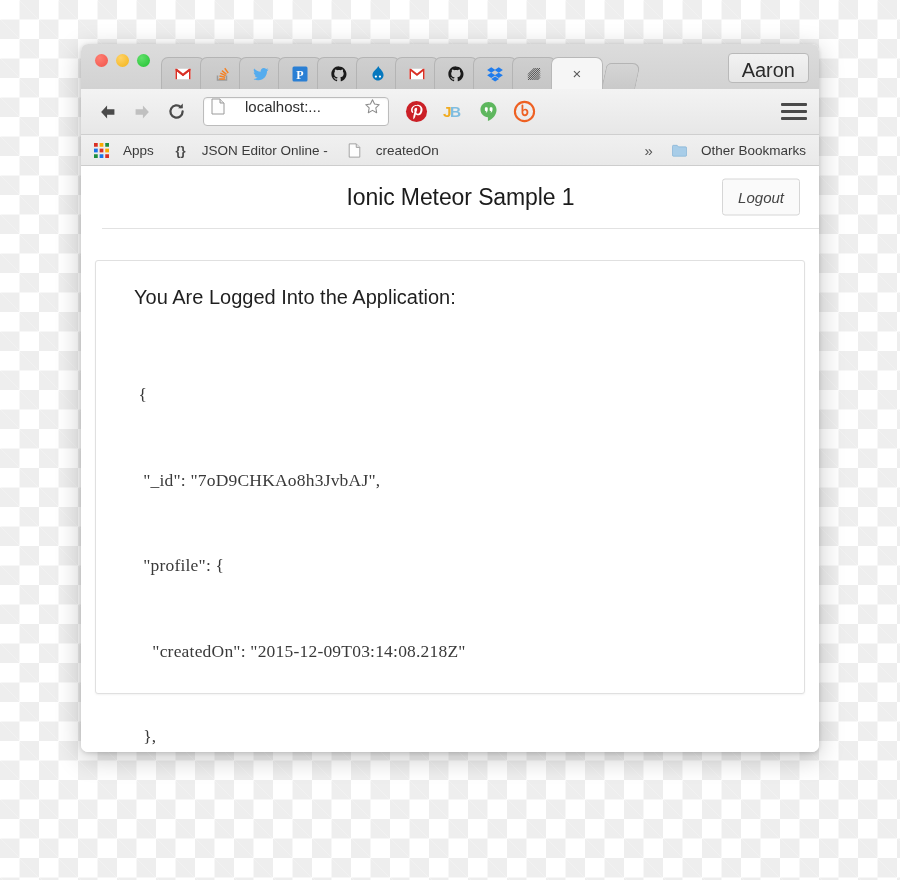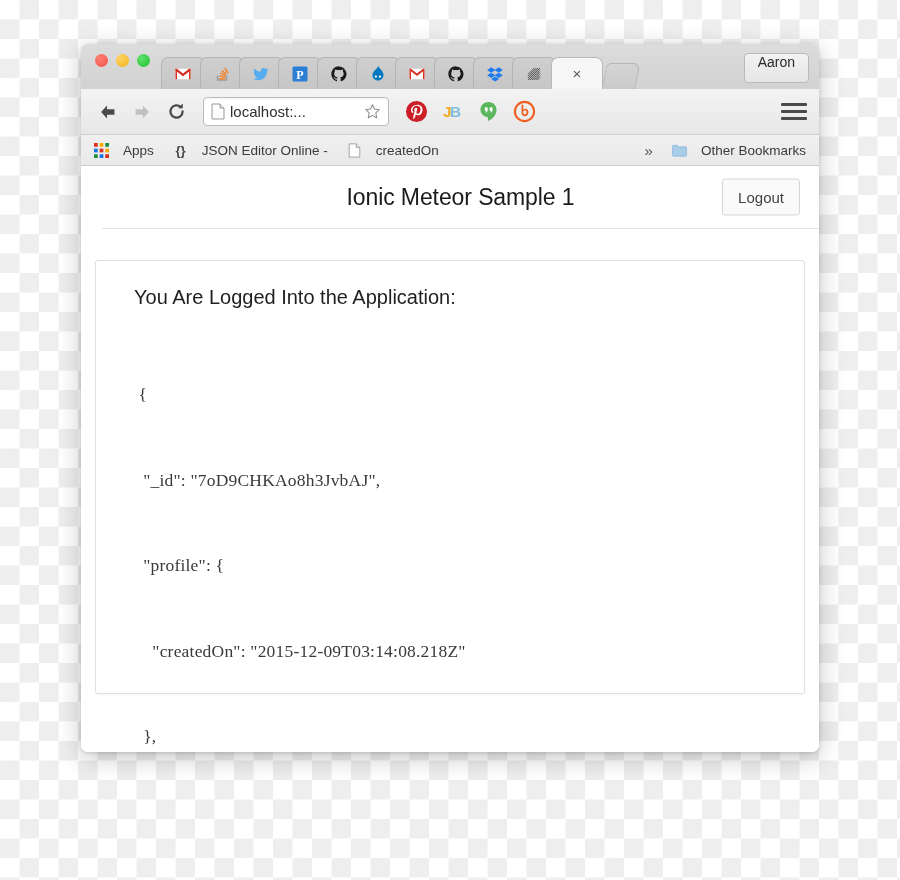--- a/index.html
+++ b/index.html
@@ -97,22 +97,22 @@
     font-size: 15px; color: #5a5a5a;
     font-family: "Liberation Sans", sans-serif;
     line-height: 1;
   }
 
   .profile-button {
     position: absolute;
     right: 10px; bottom: 6px;
     height: 30px;
     padding: 0 13px;
-    display: flex; align-items: flex-start;
-    font-size: 14px;
+    display: flex; align-items: flex-end;
+    font-size: 20px;
     color: #2b2b2b;
     background: linear-gradient(to bottom, #f2f2f2, #e6e6e6);
     border: 1px solid #b9b9b9;
     border-radius: 4px;
   }
 
   
   .toolbar {
     height: 46px;
     background: linear-gradient(to bottom, #f3f3f3, #e7e7e7);
@@ -129,23 +129,23 @@
   }
   .omnibox {
     flex: 0 0 auto;
     width: 186px;
     height: 29px;
     margin-left: 8px;
     background: #ffffff;
     border: 1px solid #bcbcbc;
     border-radius: 4px;
     display: flex;
-    align-items: center;
+    align-items: flex-start;
     padding: 0 7px;
-    gap: 5px;
+    gap: 20px;
     box-shadow: inset 0 1px 2px rgba(0,0,0,0.06);
   }
   .omnibox-text {
     flex: 1;
     font-size: 15px;
     color: #2e2e2e;
     white-space: nowrap;
     overflow: hidden;
   }
   .ext-icons {
@@ -215,20 +215,21 @@
     position: absolute;
     right: 19px; top: 50%;
     transform: translateY(-50%);
     padding: 10px 15px;
     font-size: 15px;
     color: #444;
     background: #fafafa;
     border: 1px solid #d6d6d6;
     border-radius: 3px;
     line-height: 1;
+    font-style: italic;
   }
 
   .content-card {
     margin: 31px 14px 0 14px;
     background: #ffffff;
     border: 1px solid #e0e0e0;
     border-radius: 3px;
     box-shadow: 0 1px 2px rgba(0,0,0,0.05);
     padding: 25px 0 16px 38px;
     height: 434px;

